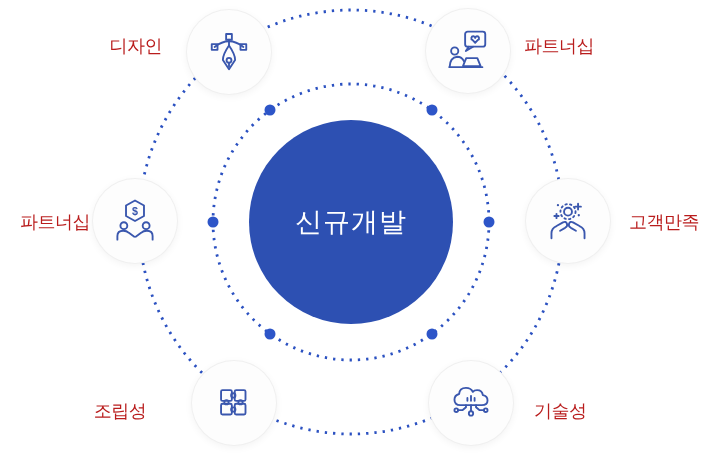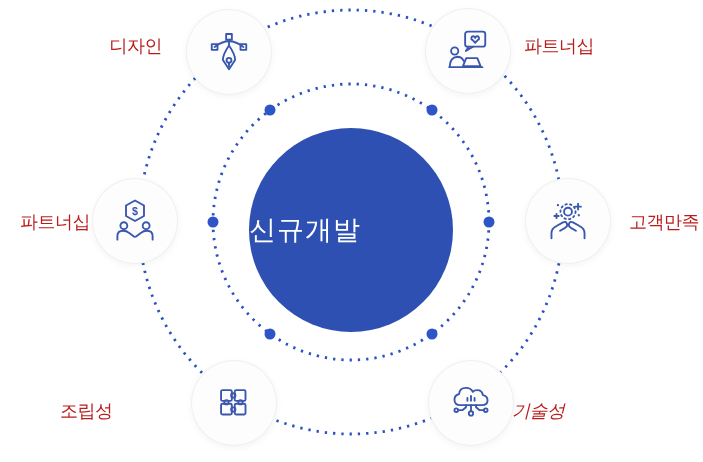--- a/index.html
+++ b/index.html
@@ -7,25 +7,25 @@
     position: relative;
     width: 703px;
     height: 462px;
     background: #ffffff;
     overflow: hidden;
     font-family: "Liberation Sans", "DejaVu Sans", sans-serif;
   }
   .orbits { position: absolute; left: 0; top: 0; z-index: 0; }
   .center-circle {
     position: absolute;
-    left: 249px; top: 128px;
+    left: 249px; top: 120px;
     width: 204px; height: 204px;
     border-radius: 50%;
     background: #2d50b2;
-    display: flex; align-items: center; 
+    display: flex; align-items: center; justify-content: center;
     z-index: 2;
   }
   .center-label {
     color: #ffffff;
     font-size: 27px;
     font-weight: 500;
     letter-spacing: 1px;
   }
   .node {
     position: absolute;
@@ -50,22 +50,22 @@
   .pos-top-left     { left: 187px; top: 10px;  }
   .pos-top-right    { left: 426px; top: 9px;   }
   .pos-left         { left: 93px;  top: 179px; }
   .pos-right        { left: 526px; top: 179px; }
   .pos-bottom-left  { left: 192px; top: 361px; }
   .pos-bottom-right { left: 429px; top: 361px; }
   .lbl-top-left     { left: 70px;  width: 92px; top: 34px;  text-align: right; }
   .lbl-top-right    { left: 524px; top: 34px;  }
   .lbl-left         { left: 20px;   top: 210px; }
   .lbl-right        { left: 629px; top: 210px; }
-  .lbl-bottom-left  { left: 60px;  width: 92px; top: 399px; text-align: left; font-family: Liberation Serif, serif; }
-  .lbl-bottom-right { left: 512px; top: 399px; font-style: italic; }
+  .lbl-bottom-left  { left: 74px;  width: 92px; top: 399px; text-align: center; font-family: Liberation Serif, serif; }
+  .lbl-bottom-right { left: 534px; top: 399px; }
 </style>
 </head>
 <body>
 
 <div class="stage">
 
   <svg class="orbits" width="703" height="462" viewBox="0 0 703 462">
     <circle cx="351" cy="222" r="212" fill="none" stroke="#2b51c1" stroke-width="2.8" stroke-dasharray="2.3 6"></circle>
     <circle cx="351" cy="222" r="138" fill="none" stroke="#2b51c1" stroke-width="2.8" stroke-dasharray="2.3 6"></circle>
     <g fill="#2d55c8">

